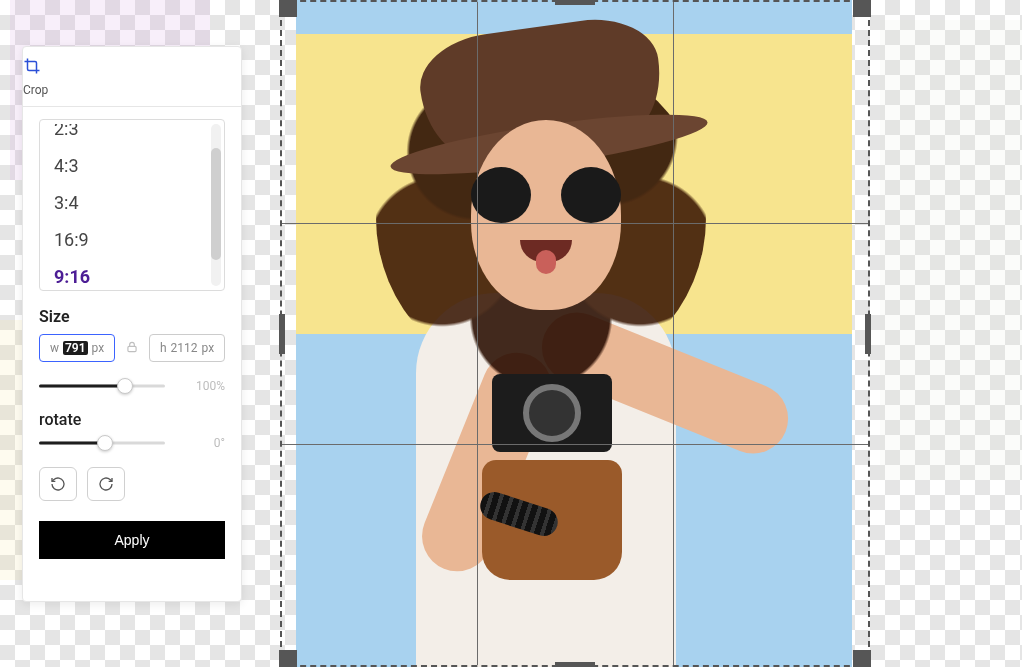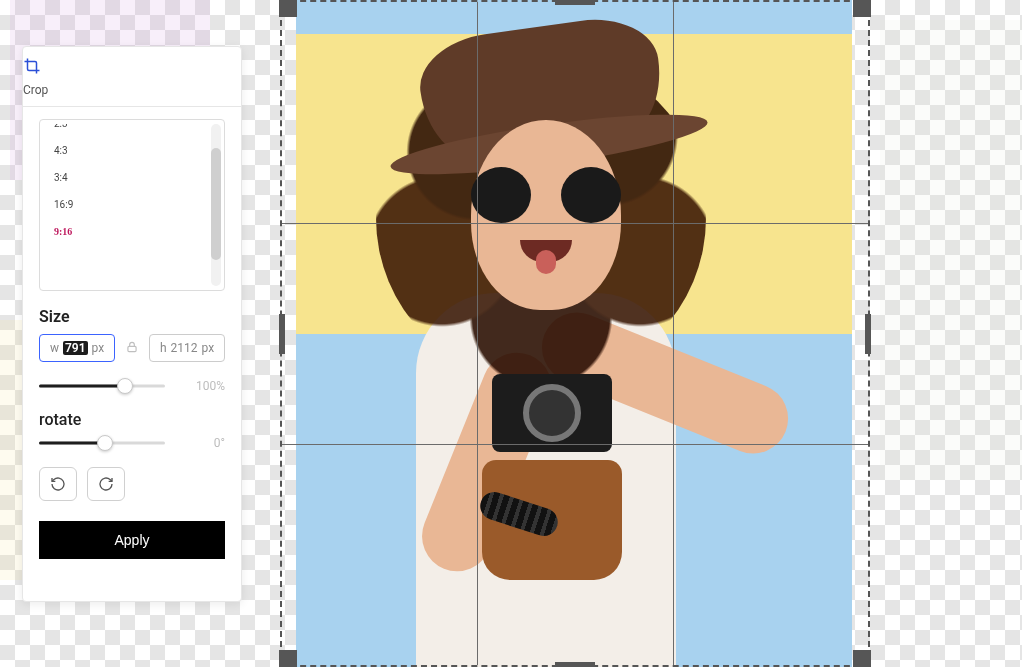--- a/index.html
+++ b/index.html
@@ -38,22 +38,22 @@
   .panel-head .title { font-size: 12px; color:#555; margin-top:4px; }
 
   .panel-body { padding: 12px 16px 16px 16px; display:flex; flex-direction:column; gap:16px; }
 
   
   .ratio-box {
     border: 1px solid #dcdcdc; border-radius: 4px; height: 172px; padding: 4px 0;
     overflow: hidden; position: relative;
   }
   .ratio-list { height:100%; overflow:hidden; }
-  .ratio-item { padding: 8px 14px; font-size:10px; color:#444; cursor:pointer; }
-  .ratio-item.selected { font-weight:700; color:#be185d;font-family:Liberation Serif, serif; }
+  .ratio-item { padding: 8px 14px; font-size:18px; color:#444; cursor:pointer; }
+  .ratio-item.selected { font-weight:700; color:#4c1d95; }
   .ratio-item.cut { padding-top:0; margin-top:-6px; color:#444; }
   .ratio-scroll { position:absolute; right:3px; top:4px; bottom:4px; width:10px; background:#f1f1f1; border-radius:5px;}
   .ratio-thumb  { position:absolute; right:3px; top:28px; width:10px; height:112px; background:#cfcfcf; border-radius:5px;}
 
   .label { font-size:16px; font-weight:600; color:#222; }
 
   .size-row { display:flex; align-items:center; gap:10px; }
   .size-field {
     display:flex; align-items:center; gap:4px;
     border:1px solid #ccc; border-radius:4px; padding:6px 8px; font-size:12px; color:#888;

